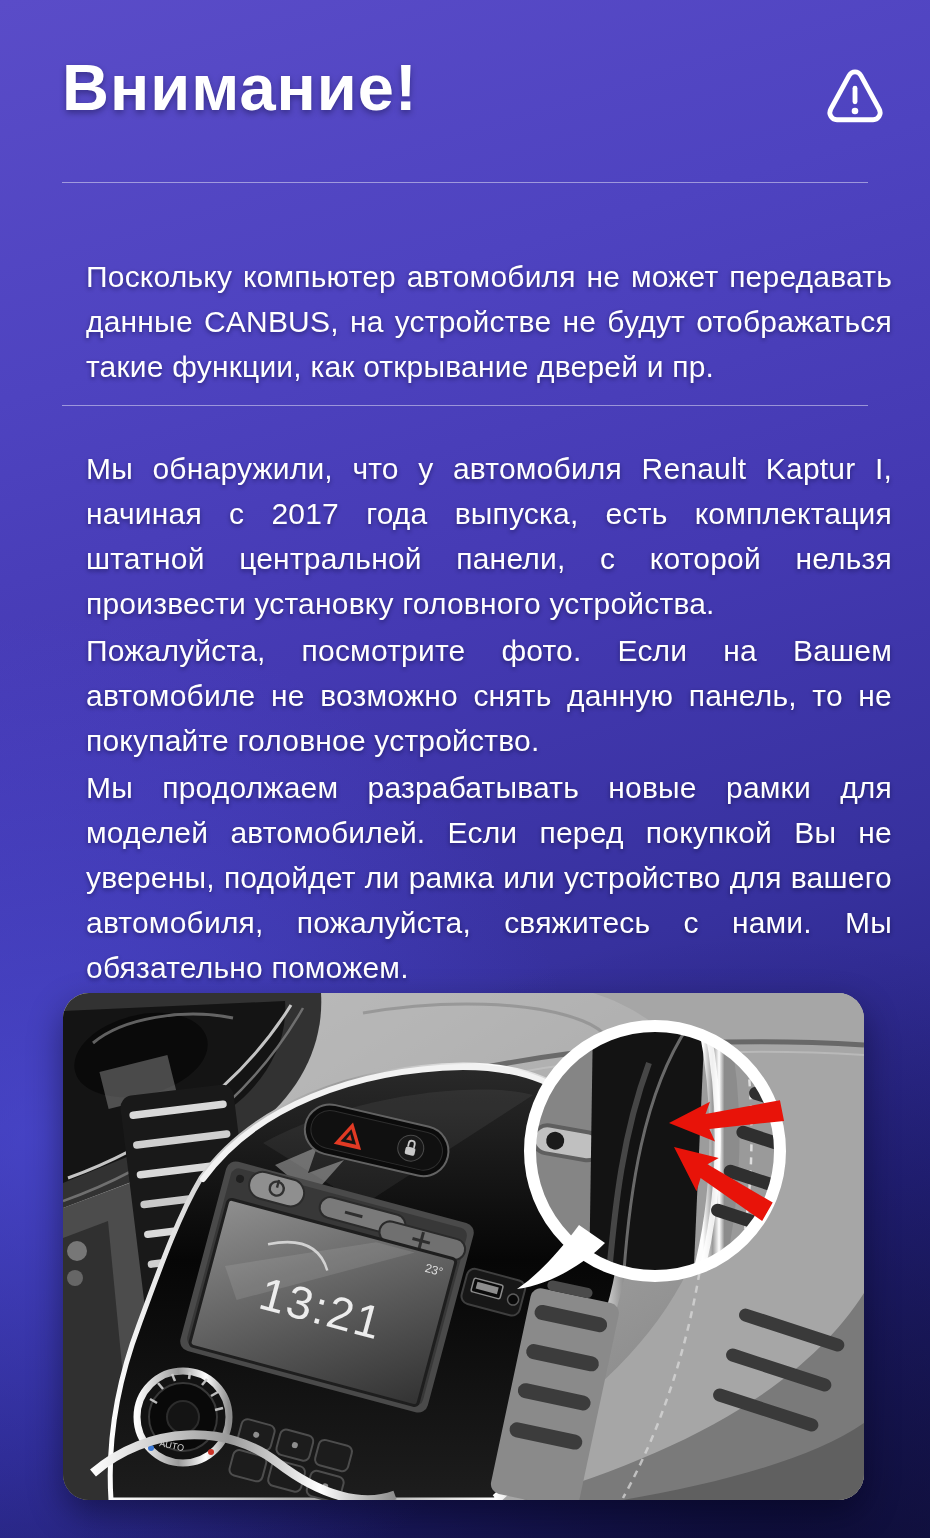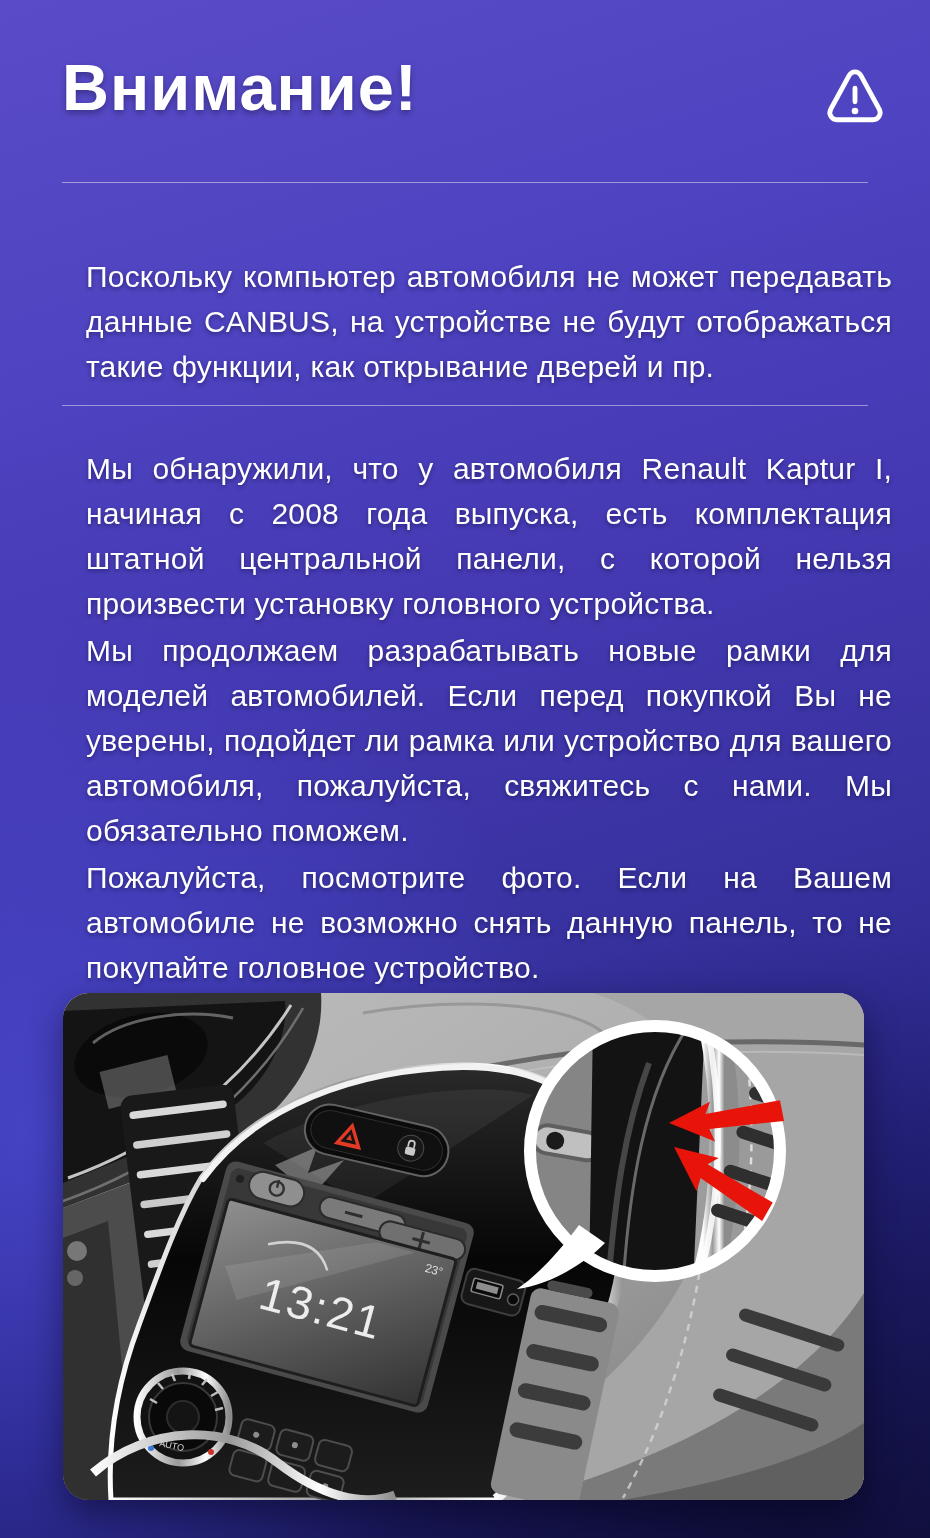--- a/index.html
+++ b/index.html
@@ -46,23 +46,23 @@
     </span>
   </div>
 
   <hr class="divider d1">
 
   <p class="para p1">Поскольку компьютер автомобиля не может передавать данные CANBUS, на устройстве не будут отображаться такие функции, как открывание дверей и пр.</p>
 
   <hr class="divider d2">
 
   <div class="para block">
-    <p>Мы обнаружили, что у автомобиля Renault Kaptur I, начиная с 2008 года выпуска, есть комплектация штатной центральной панели, с которой нельзя произвести установку головного устройства.</p>
+    <p>Мы обнаружили, что у автомобиля Renault Kaptur I, начиная с 2017 года выпуска, есть комплектация штатной центральной панели, с которой нельзя произвести установку головного устройства.</p>
+    <p>Пожалуйста, посмотрите фото. Если на Вашем автомобиле не возможно снять данную панель, то не покупайте головное устройство.</p>
     <p>Мы продолжаем разрабатывать новые рамки для моделей автомобилей. Если перед покупкой Вы не уверены, подойдет ли рамка или устройство для вашего автомобиля, пожалуйста, свяжитесь с нами. Мы обязательно поможем.</p>
-    <p>Пожалуйста, посмотрите фото. Если на Вашем автомобиле не возможно снять данную панель, то не покупайте головное устройство.</p>
   </div>
 
   <figure class="photo">
     <svg viewBox="0 0 801 507" width="801" height="507">
       <defs>
         <linearGradient id="dashbg" x1="0" y1="0" x2="1" y2="1">
           <stop offset="0" stop-color="#c6c6c6"></stop>
             <stop offset="0.55" stop-color="#9f9f9f"></stop>
             <stop offset="1" stop-color="#767676"></stop>
         </linearGradient>

